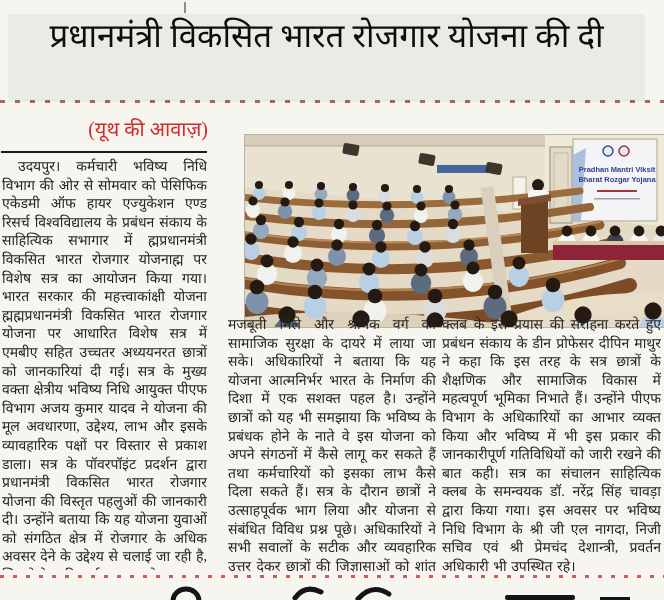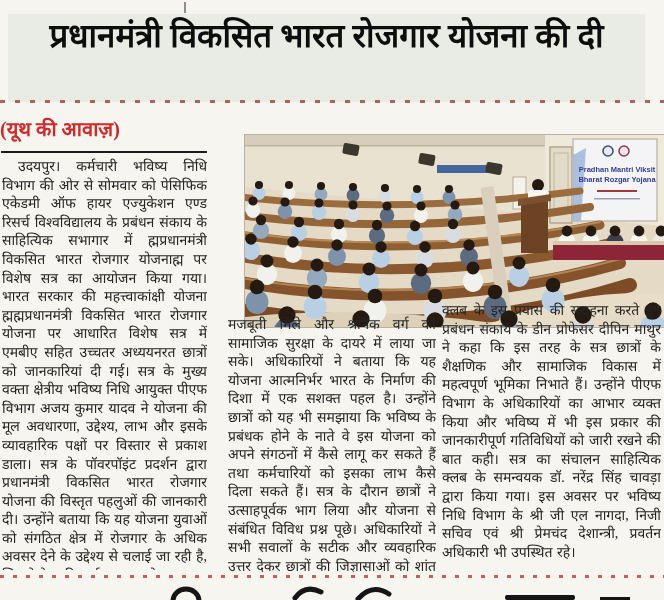--- a/index.html
+++ b/index.html
@@ -4,42 +4,42 @@
 <style>
   html,body{margin:0;padding:0;}
   #page{
     position:relative;width:664px;height:600px;overflow:hidden;
     background:#f7f5f0;
     font-family:"Liberation Serif","DejaVu Serif",serif;
   }
   .top-tick{position:absolute;left:184px;top:2px;width:2px;height:11px;background:#8f8f8f;}
   .headline-box{
     position:absolute;left:8px;top:14px;width:637px;height:88px;
-    background:#e9ece5;text-align:center;color:#0d0d0d;font-weight:bold;
+    background:#e9ece5;text-align:center;color:#0d0d0d;font-weight:normal;
     font-size:33px;line-height:44px;white-space:nowrap;
   }
   .sep{
     position:absolute;left:0;width:664px;height:3px;
     background:repeating-linear-gradient(90deg,#9c4038 0 5px,transparent 5px 15px);
     opacity:.8;
   }
   .sep-top{top:100px;}
   .sep-bottom{top:575px;background:repeating-linear-gradient(90deg,#c0392b 0 4px,transparent 4px 13px);}
   .byline{
-    position:absolute;left:0;top:112px;width:208px;text-align:left;
-    color:#cf2b2b;font-weight:bold;font-size:20px;line-height:34px;
+    position:absolute;left:0;top:112px;width:208px;text-align:right;
+    color:#cf2b2b;font-weight:normal;font-size:20px;line-height:34px;
   }
   .byline-rule{position:absolute;left:1px;top:151px;width:206px;height:2px;background:#1b1b1b;}
   .col{
     position:absolute;color:#242424;font-size:14px;line-height:18.6px;
     text-align:justify;overflow:hidden;word-spacing:1px;
   }
   .col-left{left:2px;top:158px;width:205px;height:412px;text-indent:16px;}
   .col-mid{left:228px;top:316px;width:208px;height:258px;}
-  .col-right{left:442px;top:302px;width:219px;height:258px;}
+  .col-right{left:442px;top:316px;width:219px;height:258px;}
   .photo{
     position:absolute;left:228px;top:118px;width:429px;height:192px;margin:16px;
     border:1px solid #b8b2a4;background:#a16207;
   }
   .photo svg{display:block;}
   .bottom-frag{position:absolute;left:0;top:581px;width:664px;height:19px;}
 </style>
 </head>
 <body>
 

